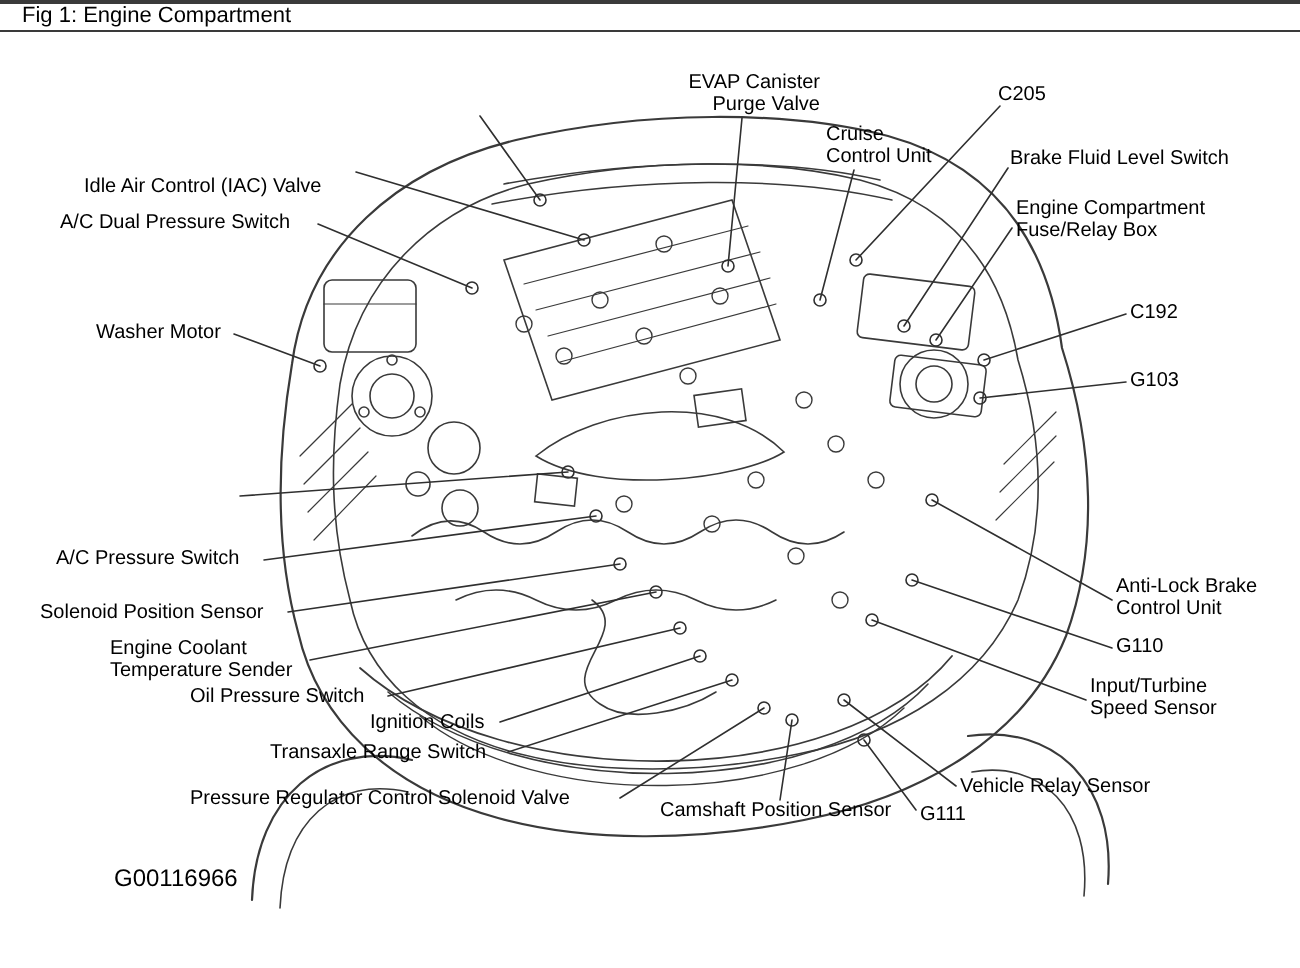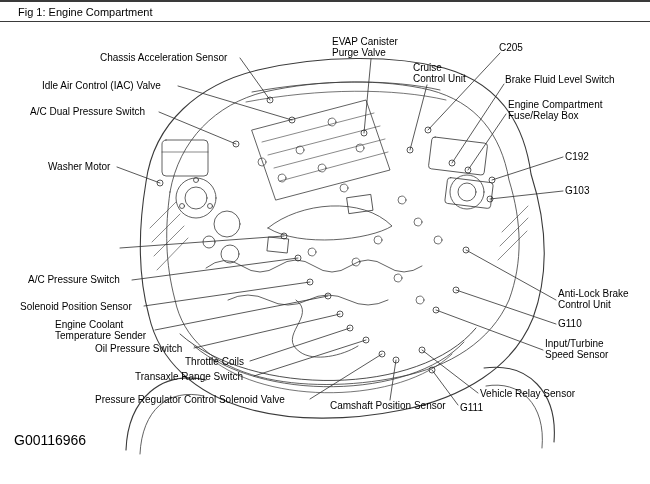--- a/index.html
+++ b/index.html
@@ -2,30 +2,30 @@
 <html><head>
 <meta charset="utf-8">
 <style>
   * { margin:0; padding:0; box-sizing:border-box; }
   body { background:#ffffff; }
   .page {
     position:relative; width:650px; height:484px; background:#ffffff;
     font-family:"Liberation Sans","DejaVu Sans",sans-serif; color:#000; overflow:hidden;
   }
   .header {
-    position:absolute; top:0; left:0; width:650px; height:22px;
+    position:absolute; top:0; left:0; width:650px; height:16px;
     border-top:2px solid #3a3a3a; border-bottom:1px solid #3a3a3a;
-    display:flex; align-items:center; padding-left:18px; background:#fff; z-index:3;
+    display:flex; align-items:flex-start; padding-left:11px; background:#fff; z-index:3;
   }
   .header .title { font-size:11px; }
   svg.art { position:absolute; left:0; top:0; z-index:1; }
   .lbl {
     position:absolute; font-size:10px; line-height:11px; white-space:pre-line; z-index:2;
   }
-  .footnote { position:absolute; font-size:14px; z-index:2; }
+  .footnote { position:absolute; font-size:12px; z-index:2;margin-left:43px; }
 </style>
 </head>
 <body>
 
 <div class="page">
 
   <div class="header">
     <span class="title">Fig 1: Engine Compartment</span>
   </div>
 
@@ -150,45 +150,44 @@
       <circle cx="340" cy="314" r="3"></circle>
         <circle cx="350" cy="328" r="3"></circle>
         <circle cx="366" cy="340" r="3"></circle>
       <circle cx="422" cy="350" r="3"></circle>
         <circle cx="382" cy="354" r="3"></circle>
         <circle cx="396" cy="360" r="3"></circle>
       <circle cx="432" cy="370" r="3"></circle>
     </g>
   </svg>
 
-  <div class="lbl" style="left:100px;top:52px">Chassis Acceleration Sensor</div>
-  <div class="lbl" style="left:332px;top:36px;width:78px;text-align:left">EVAP Canister
+  <div class="lbl" style="left:332px;top:36px;width:78px;text-align:right">EVAP Canister
 Purge Valve</div>
   <div class="lbl" style="left:499px;top:42px">C205</div>
   <div class="lbl" style="left:413px;top:62px">Cruise
 Control Unit</div>
   <div class="lbl" style="left:505px;top:74px">Brake Fluid Level Switch</div>
-  <div class="lbl" style="left:42px;top:80px">Idle Air Control (IAC) Valve</div>
+  <div class="lbl" style="left:42px;top:88px">Idle Air Control (IAC) Valve</div>
   <div class="lbl" style="left:508px;top:99px">Engine Compartment
 Fuse/Relay Box</div>
   <div class="lbl" style="left:30px;top:106px">A/C Dual Pressure Switch</div>
   <div class="lbl" style="left:565px;top:151px">C192</div>
   <div class="lbl" style="left:48px;top:161px">Washer Motor</div>
   <div class="lbl" style="left:565px;top:185px">G103</div>
   <div class="lbl" style="left:28px;top:274px">A/C Pressure Switch</div>
   <div class="lbl" style="left:20px;top:301px">Solenoid Position Sensor</div>
   <div class="lbl" style="left:558px;top:288px">Anti-Lock Brake
 Control Unit</div>
   <div class="lbl" style="left:558px;top:318px">G110</div>
   <div class="lbl" style="left:55px;top:319px">Engine Coolant
 Temperature Sender</div>
   <div class="lbl" style="left:545px;top:338px">Input/Turbine
 Speed Sensor</div>
   <div class="lbl" style="left:95px;top:343px">Oil Pressure Switch</div>
-  <div class="lbl" style="left:185px;top:356px">Throttle Coils</div>
+  <div class="lbl" style="left:185px;top:356px">Ignition Coils</div>
   <div class="lbl" style="left:135px;top:371px">Transaxle Range Switch</div>
   <div class="lbl" style="left:480px;top:388px">Vehicle Relay Sensor</div>
   <div class="lbl" style="left:330px;top:400px">Camshaft Position Sensor</div>
   <div class="lbl" style="left:95px;top:394px">Pressure Regulator Control Solenoid Valve</div>
   <div class="lbl" style="left:460px;top:402px">G111</div>
 
   <div class="footnote" style="left:14px;top:432px">G00116966</div>
 
 </div>
 

